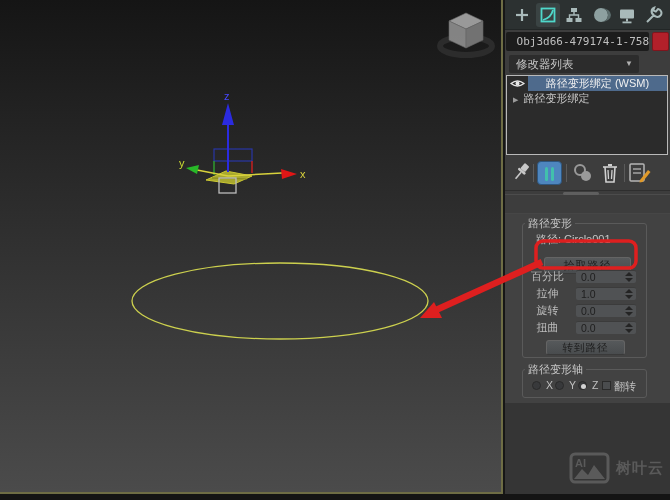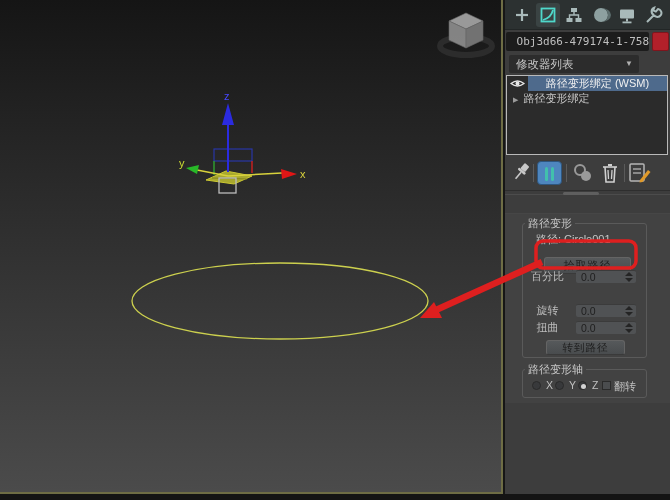--- a/index.html
+++ b/index.html
@@ -261,20 +261,28 @@
       <div class="mx-btn pick-btn">拾取路径</div>
 
       <div class="spin-row" style="top:56px">
         <span class="spin-label">百分比</span>
         <div class="spin-field"><span>0.0</span>
           <div class="spin-arrows">
               <div class="up"></div>
               <div class="dn"></div>
             </div></div>
       </div>
+      <div class="spin-row" style="top:73px">
+        <span class="spin-label">拉伸</span>
+        <div class="spin-field"><span>1.0</span>
+          <div class="spin-arrows">
+              <div class="up"></div>
+              <div class="dn"></div>
+            </div></div>
+      </div>
       <div class="spin-row" style="top:90px">
         <span class="spin-label">旋转</span>
         <div class="spin-field"><span>0.0</span>
           <div class="spin-arrows">
               <div class="up"></div>
               <div class="dn"></div>
             </div></div>
       </div>
       <div class="spin-row" style="top:107px">
         <span class="spin-label">扭曲</span>
@@ -293,20 +301,30 @@
       <span class="radio" style="left:27px"></span>
       <span class="axis-lab" style="left:41px">X</span>
       <span class="radio" style="left:50px"></span>
       <span class="axis-lab" style="left:64px">Y</span>
       <span class="radio sel" style="left:73px"></span>
       <span class="axis-lab" style="left:87px">Z</span>
       <span class="chk"></span>
       <span class="flip-lab">翻转</span>
     </div>
 
+    <div class="panel-lower">
+      <div class="watermark">
+        <svg width="41" height="32">
+          <rect x="2" y="2" width="37" height="28" rx="4" fill="none" stroke="#5a5a5a" stroke-width="3"></rect>
+          <text x="6" y="15" fill="#5a5a5a" font-size="11" font-weight="bold" font-family="Liberation Sans, sans-serif">AI</text>
+          <polygon points="5,27 13,17 19,23 25,13 36,27" fill="#5a5a5a"></polygon>
+        </svg>
+        <span class="wm-text">树叶云</span>
+      </div>
+    </div>
   </div>
 
   <svg class="annot" width="670" height="500">
     <rect x="536" y="241" width="100" height="27" rx="7" fill="none" stroke="#de1f1f" stroke-width="3.5"></rect>
     <line x1="542" y1="262" x2="436" y2="310" stroke="#de1f1f" stroke-width="6.5"></line>
     <polygon points="420,318 434,302 442,318" fill="#de1f1f"></polygon>
   </svg>
 
 </div>
 

